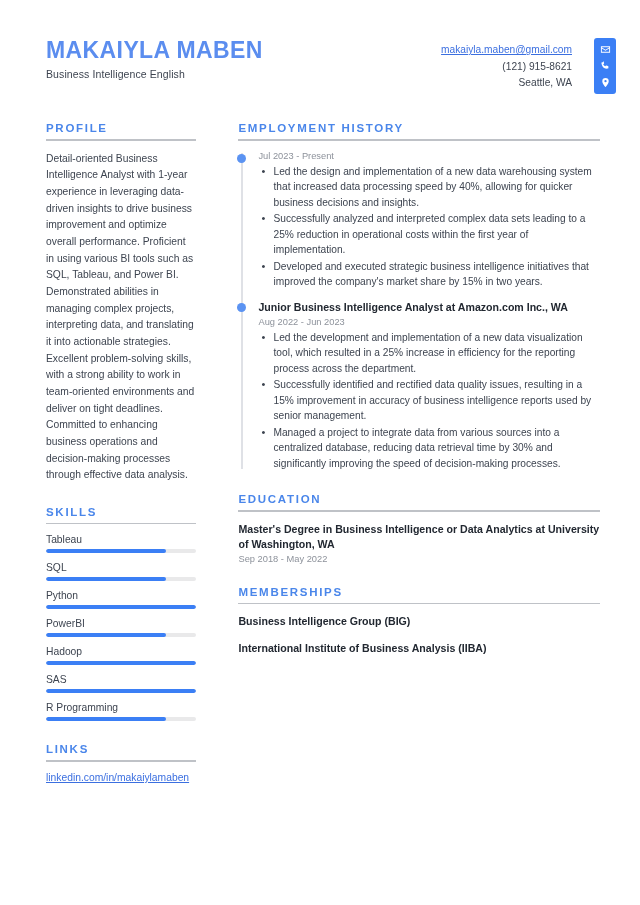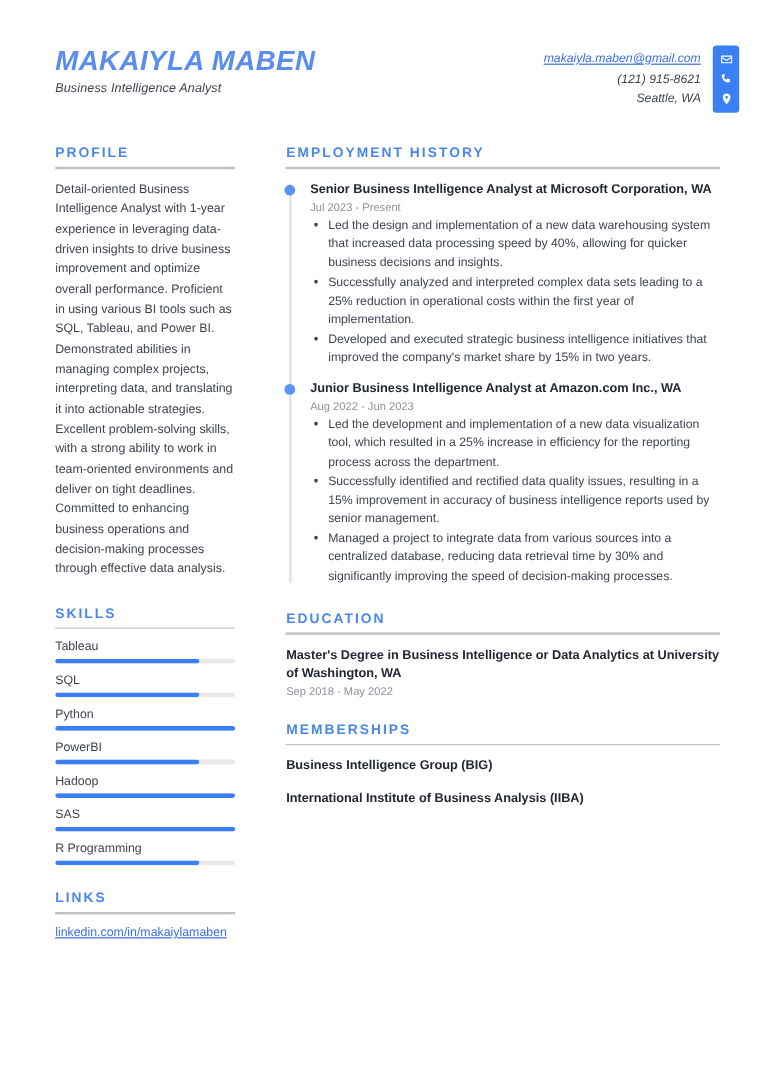--- a/index.html
+++ b/index.html
@@ -6,29 +6,29 @@
   html, body {
     width: 640px; height: 905px;
     background: #ffffff;
     font-family: "Liberation Sans", sans-serif;
     color: #2b2f36;
     overflow: hidden;
   }
   .page { position: relative; width: 640px; height: 905px; padding: 0; }
 
   
-  .header { position: relative; padding: 38px 21px 0 46px; height: 100px; font-style: italic; }
+  .header { position: relative; padding: 38px 21px 0 46px; height: 100px; }
   .name {
     font-size: 23px; font-weight: 700; letter-spacing: 0.4px;
     color: #5b8def; line-height: 1.1;
   }
   .job-title { font-size: 10.5px; color: #3d4450; margin-top: 5px; letter-spacing: .1px; }
 
   .contact-block {
-    position: absolute; right: 56px; top: 42px;
+    position: absolute; right: 68px; top: 42px;
     text-align: right; line-height: 1.62;
   }
   .contact-line { font-size: 10.2px; color: #3d4450; white-space: nowrap; }
   .contact-line.link { color: #3b6fe0; text-decoration: underline; }
 
   .icon-bar {
     position: absolute; right: 24px; top: 38px;
     width: 22px; height: 56px;
     background: #3b7ff5;
     border-radius: 3px 3px 3px 3px;
@@ -87,21 +87,21 @@
   .entry { margin-bottom: 12px; }
   .entry-body { font-size: 10.2px; line-height: 1.55; color: #3d4450; margin-top: 3px; }
 </style>
 </head>
 <body>
 
 <div class="page">
 
   <div class="header">
     <div class="name">MAKAIYLA MABEN</div>
-    <div class="job-title">Business Intelligence Analyst</div>
+    <div class="job-title">Business Intelligence English</div>
 
     <div class="contact-block">
       <div class="contact-line link">makaiyla.maben@gmail.com</div>
       <div class="contact-line">(121) 915-8621</div>
       <div class="contact-line">Seattle, WA</div>
     </div>
 
     <div class="icon-bar">
       <span>
         <svg viewBox="0 0 24 24">
@@ -190,21 +190,20 @@
     </div>
 
     <div class="col-right">
 
       <div class="section">
         <div class="sec-head">EMPLOYMENT HISTORY</div>
         <div class="sec-rule"></div>
         <div class="timeline" id="employment-list">
   <div class="job">
     <span class="job-dot"></span>
-    <div class="entry-title">Senior Business Intelligence Analyst at Microsoft Corporation, WA</div>
     <div class="entry-date">Jul 2023 - Present</div>
     <ul class="bullets">
       <li>Led the design and implementation of a new data warehousing system that increased data processing speed by 40%, allowing for quicker business decisions and insights.</li>
                 <li>Successfully analyzed and interpreted complex data sets leading to a 25% reduction in operational costs within the first year of implementation.</li>
                 <li>Developed and executed strategic business intelligence initiatives that improved the company's market share by 15% in two years.</li>
     </ul>
   </div>
   <div class="job">
     <span class="job-dot"></span>
     <div class="entry-title">Junior Business Intelligence Analyst at Amazon.com Inc., WA</div>

